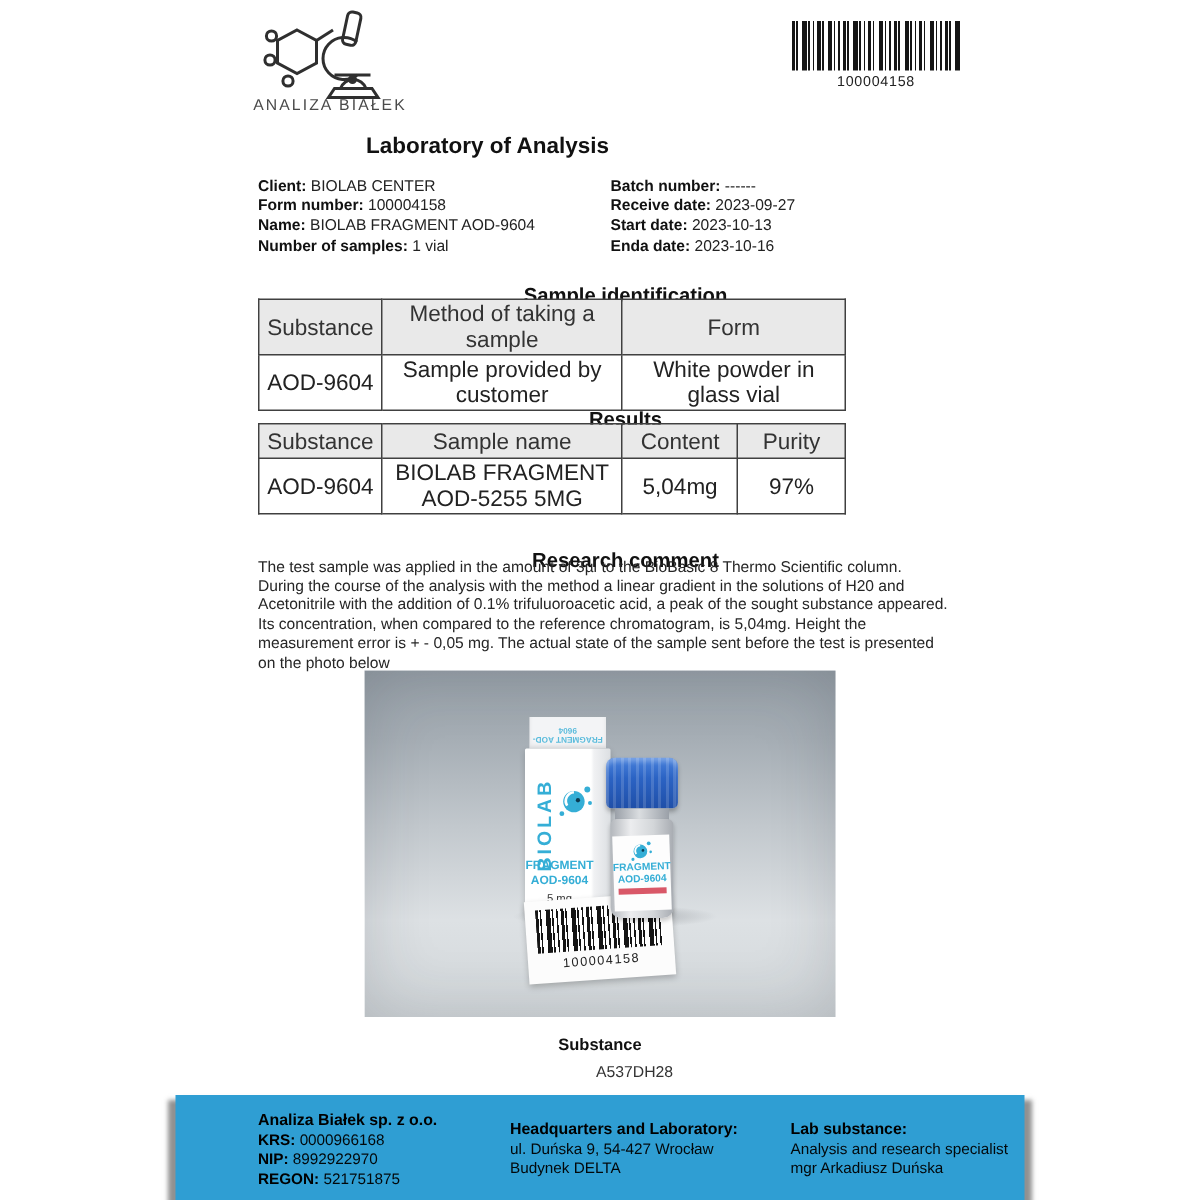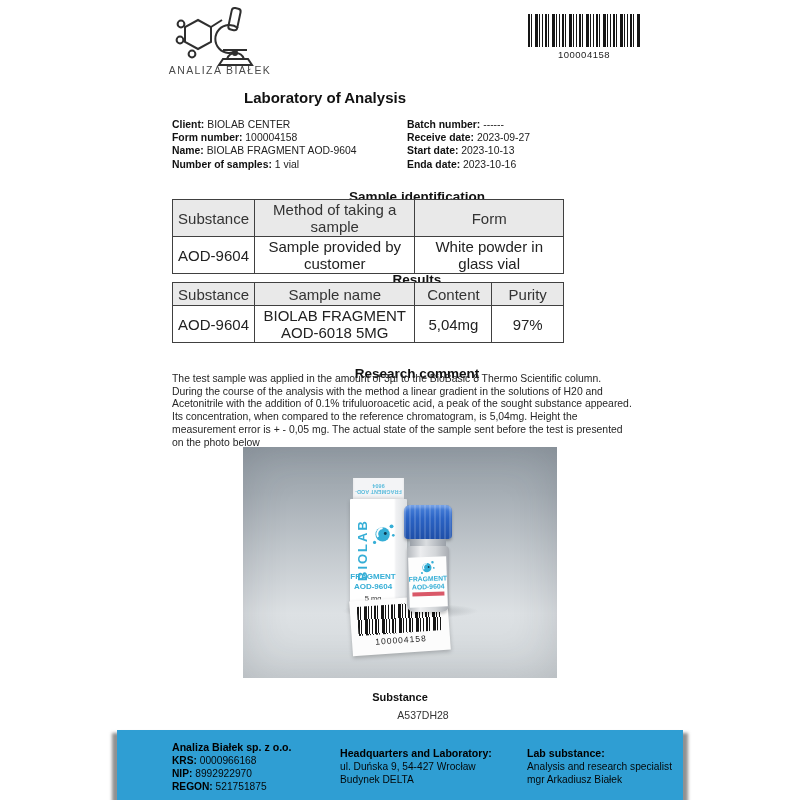--- a/index.html
+++ b/index.html
@@ -163,21 +163,21 @@
   <table class="abs doc tbl2">
     <tbody>
         <tr>
       <th style="width:21%;">Substance</th>
       <th style="width:41%;">Sample name</th>
       <th style="width:19.7%;">Content</th>
       <th style="width:18.3%;">Purity</th>
     </tr>
     <tr>
       <td>AOD-9604</td>
-      <td>BIOLAB FRAGMENT AOD-6018 5MG</td>
+      <td>BIOLAB FRAGMENT AOD-5255 5MG</td>
       <td>5,04mg</td>
       <td>97%</td>
     </tr>
   </tbody>
     </table>
 
   <h2 class="abs h2" style="top:349px;">Research comment</h2>
   <div class="abs comment">The test sample was applied in the amount of 3µl to the BioBasic 8 Thermo Scientific column. During the course of the analysis with the method a linear gradient in the solutions of H20 and Acetonitrile with the addition of 0.1% trifuluoroacetic acid, a peak of the sought substance appeared. Its concentration, when compared to the reference chromatogram, is 5,04mg. Height the measurement error is + - 0,05 mg. The actual state of the sample sent before the test is presented on the photo below</div>
 
   <div class="abs photo">
@@ -248,17 +248,17 @@
       <div><b>REGON:</b> <span class="f-val">521751875</span></div>
     </div>
     <div class="f-col f2">
       <div class="f-title">Headquarters and Laboratory:</div>
       <div class="f-val">ul. Duńska 9, 54-427 Wrocław</div>
       <div class="f-val">Budynek DELTA</div>
     </div>
     <div class="f-col f3">
       <div class="f-title">Lab substance:</div>
       <div class="f-val">Analysis and research specialist</div>
-      <div class="f-val">mgr Arkadiusz Białek</div>
+      <div class="f-val">mgr Arkadiusz Duńska</div>
     </div>
   </div>
 
 </div>
 
 </body></html>

